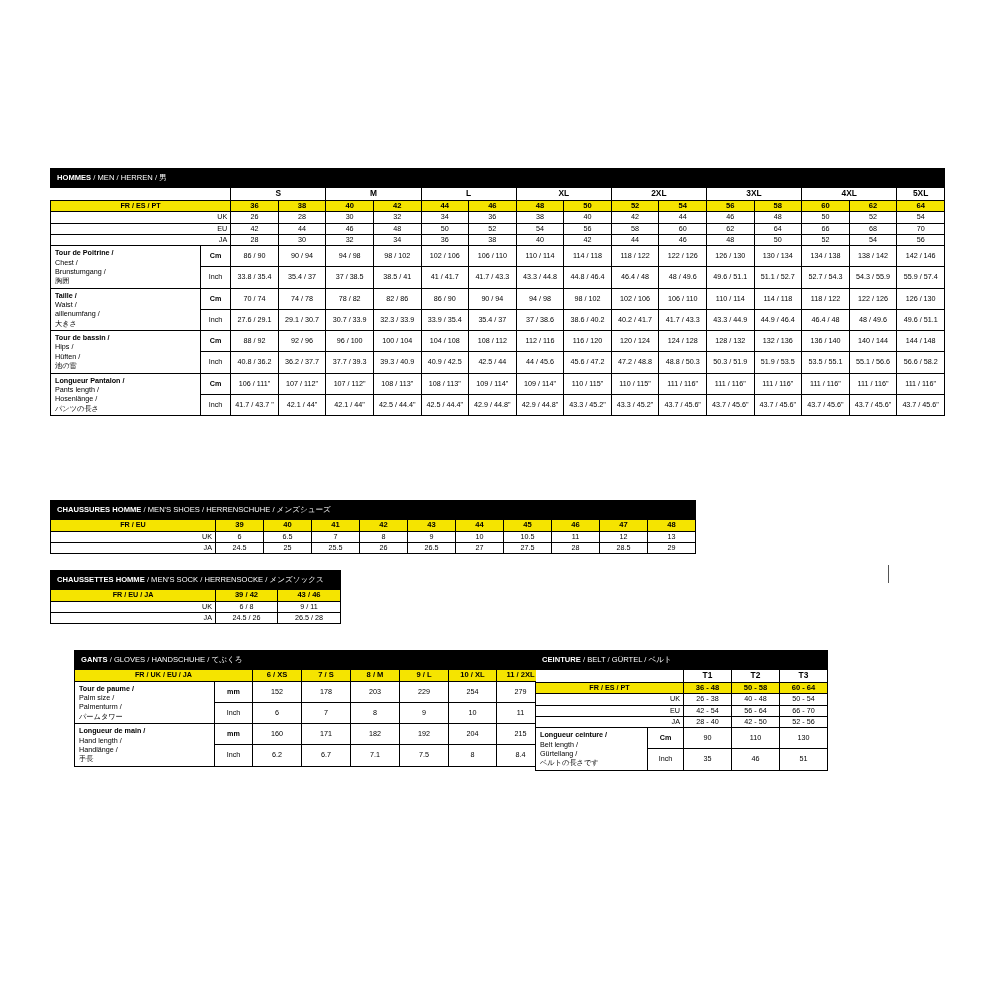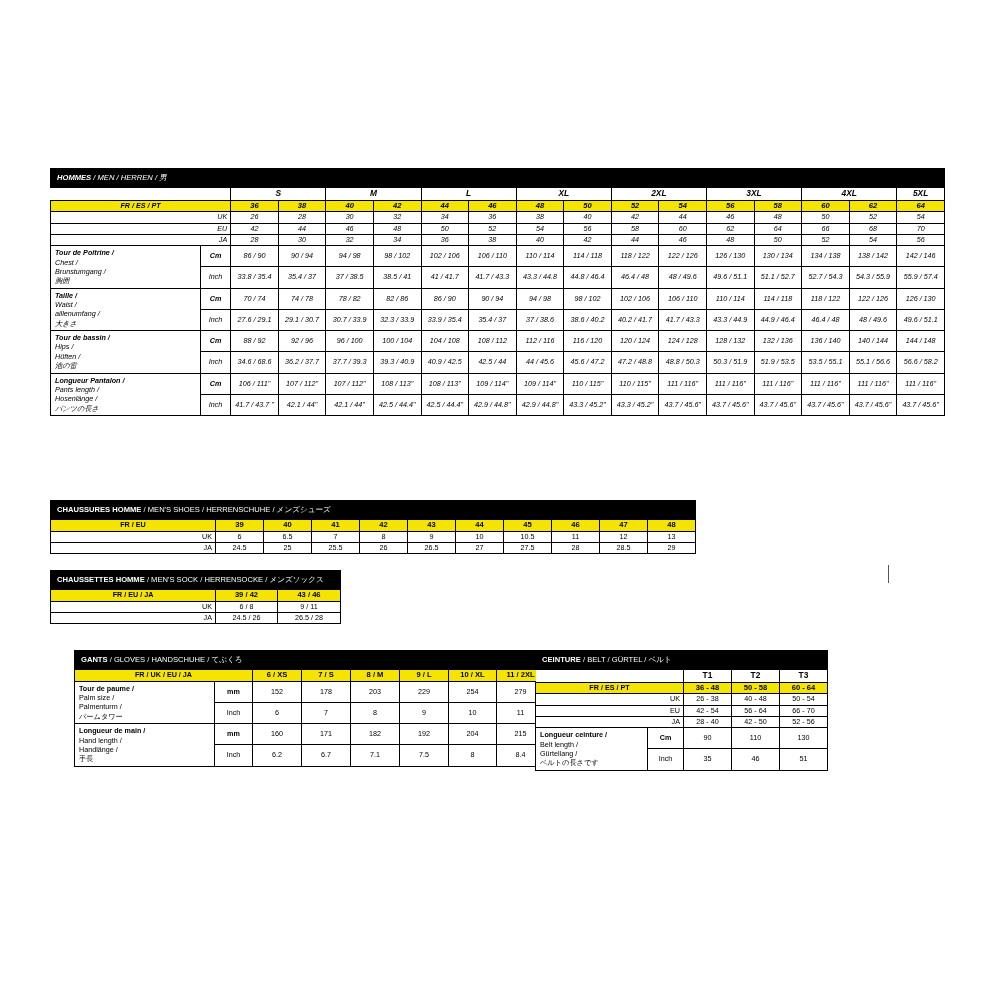--- a/index.html
+++ b/index.html
@@ -78,21 +78,20 @@
   td.namecell .t2 { display:block; }
   td.unit { font-weight: bold; font-size: 7.2px; text-align: center; }
   td.unit.inch { font-weight: normal; }
 
   
   #men-block {
     position: absolute;
     left: 50px;
     top: 168px;
     width: 895px;
-    font-style: italic;
   }
   #men-table { width: 895px; }
 
   
   #shoes-block {
     position: absolute;
     left: 50px;
     top: 500px;
     width: 645px;
   }
@@ -361,21 +360,21 @@
           <td>120 / 124</td>
           <td>124 / 128</td>
           <td>128 / 132</td>
           <td>132 / 136</td>
           <td>136 / 140</td>
           <td>140 / 144</td>
           <td>144 / 148</td>
         </tr>
         <tr>
           <td class="unit inch">Inch</td>
-          <td>34.6 / 68.6</td>
+          <td>40.8 / 36.2</td>
           <td>36.2 / 37.7</td>
           <td>37.7 / 39.3</td>
           <td>39.3 / 40.9</td>
           <td>40.9 / 42.5</td>
           <td>42.5 / 44</td>
           <td>44 / 45.6</td>
           <td>45.6 / 47.2</td>
           <td>47.2 / 48.8</td>
           <td>48.8 / 50.3</td>
           <td>50.3 / 51.9</td>

